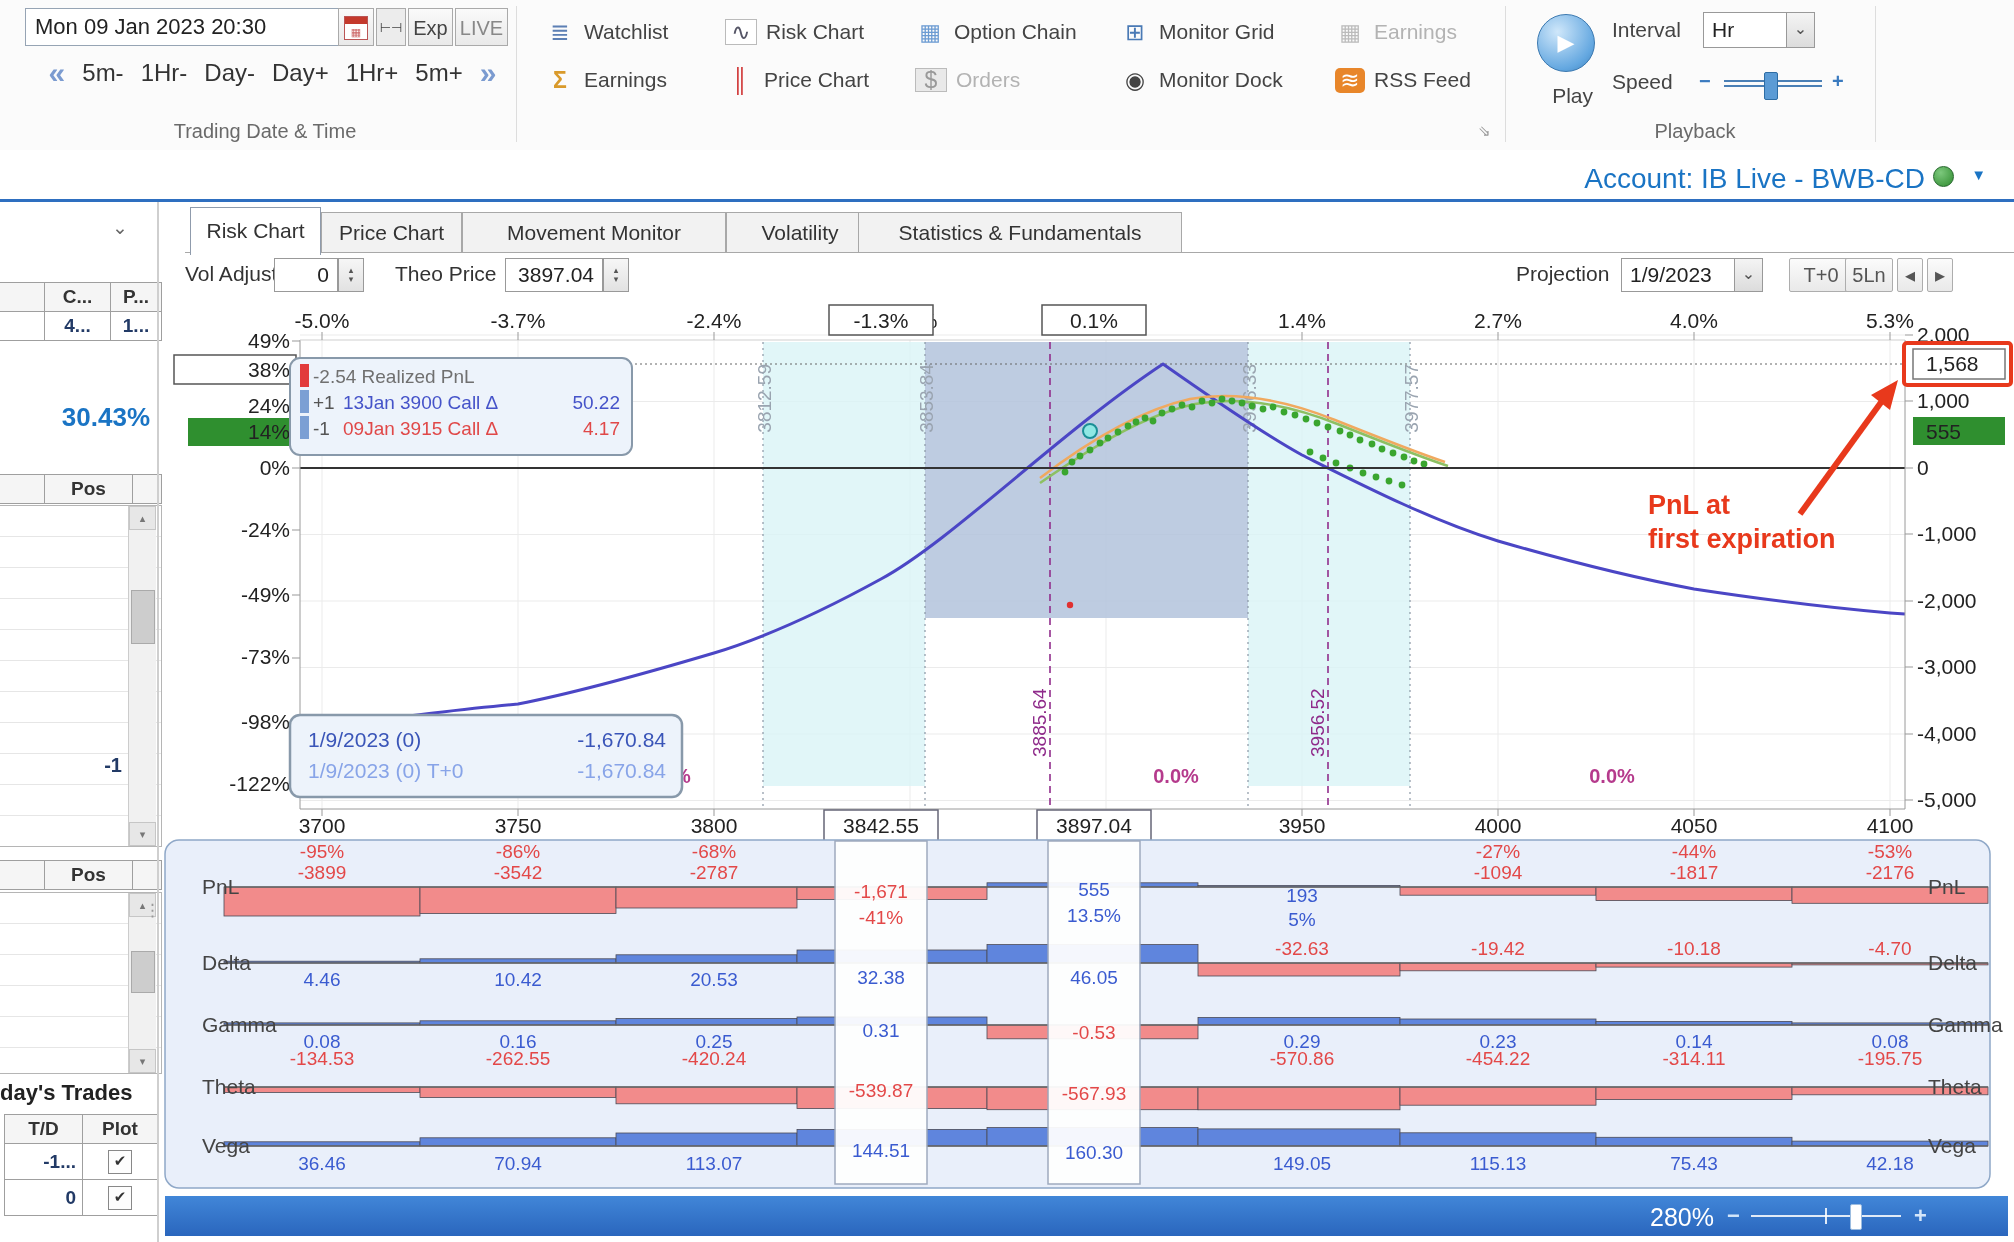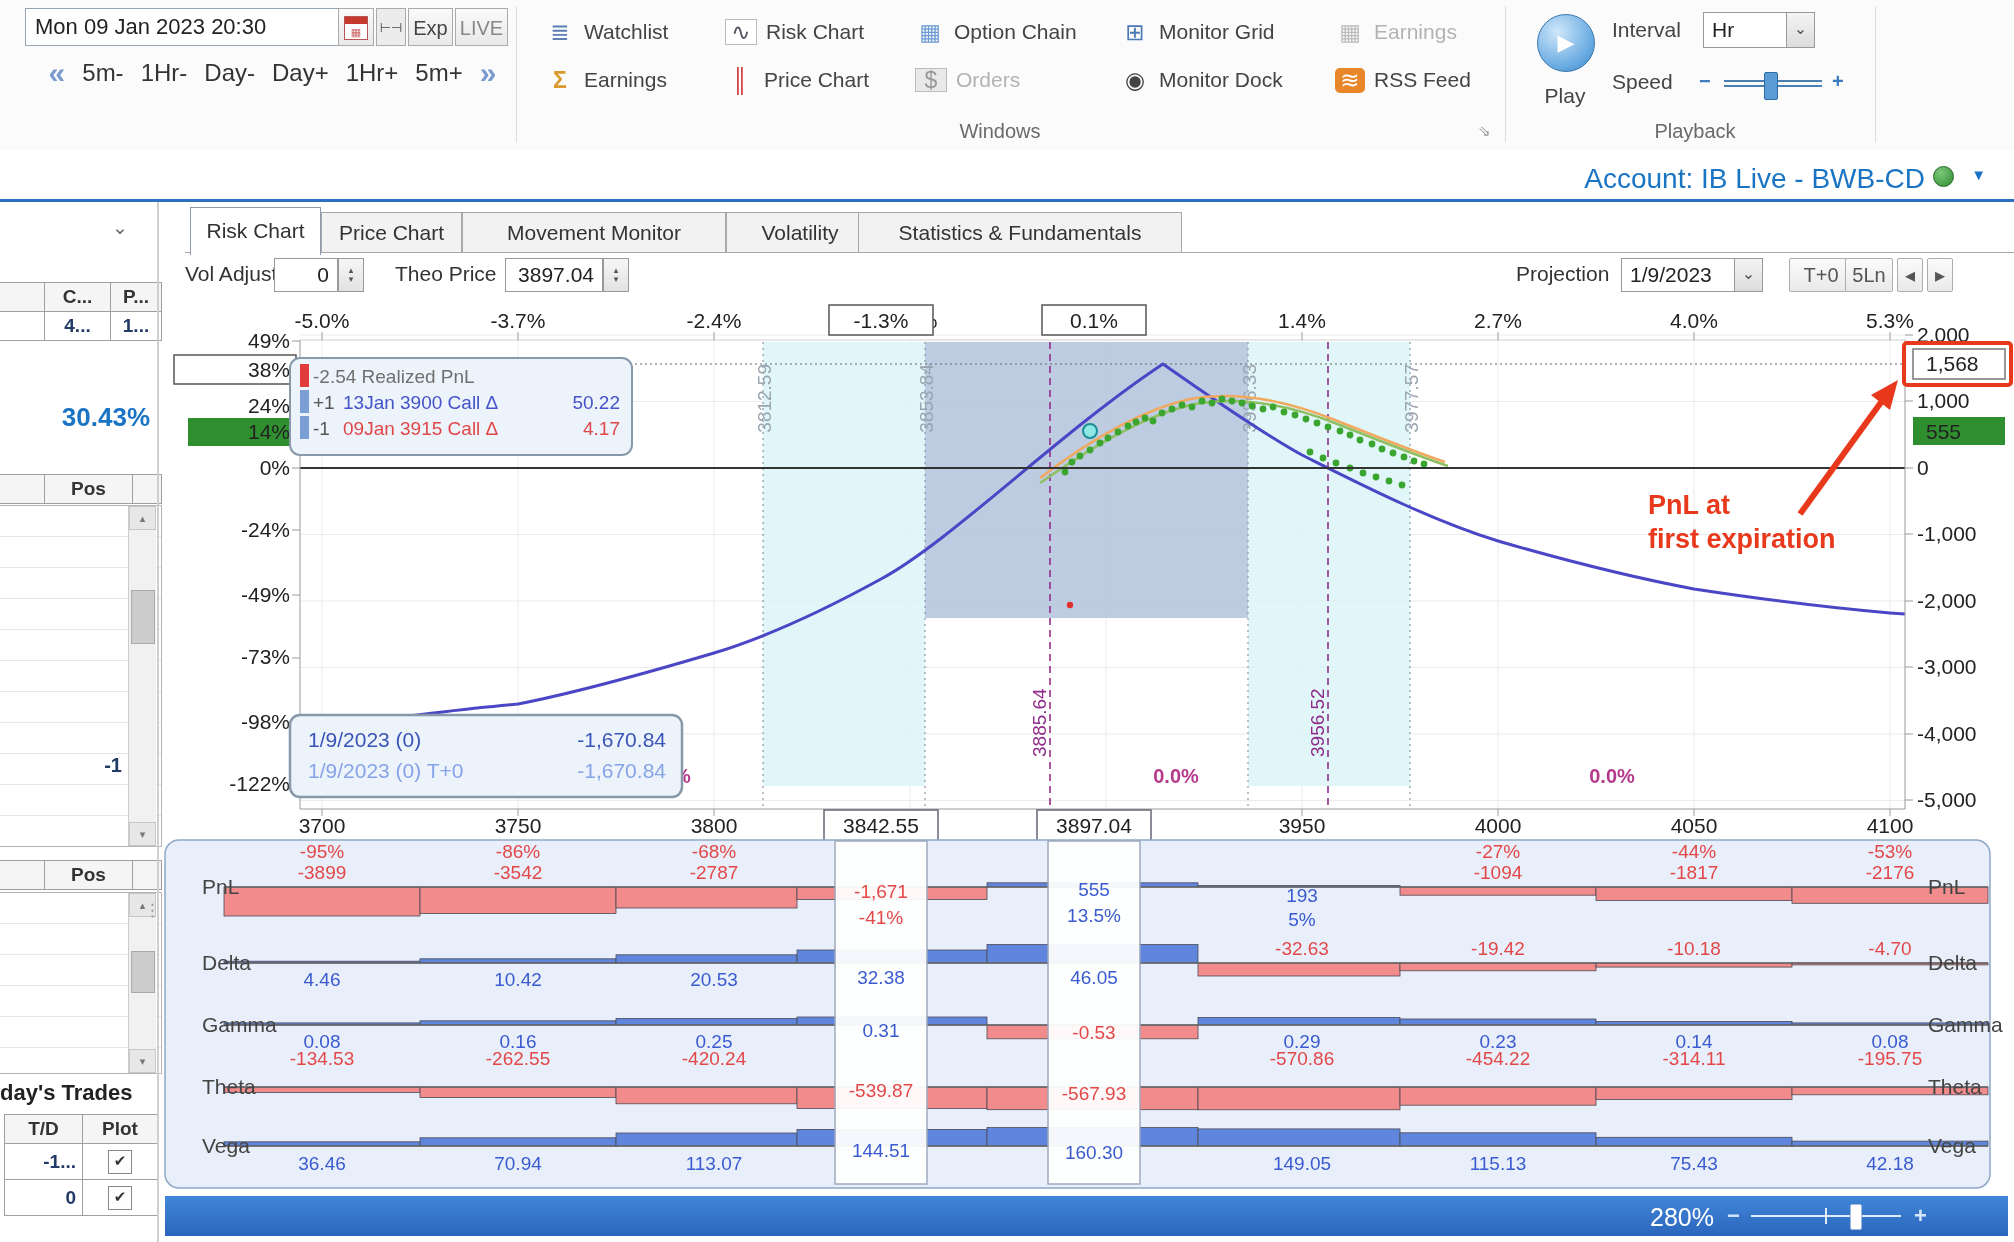--- a/index.html
+++ b/index.html
@@ -25,21 +25,21 @@
   #winrow1,#winrow2{left:545px;width:950px;height:48px;display:flex}
   #winrow1{top:10px}#winrow2{top:58px}
   .wslot1{width:180px}.wslot2{width:190px}.wslot3{width:205px}.wslot4{width:215px}.wslot5{width:150px}
   .icn-watch{color:#5c7fb4}.icn-risk{color:#556;border:1px solid #bbb;background:#fff;font-size:17px;width:24px;height:24px;line-height:24px}
   .icn-chain{color:#6b9bd2}.icn-grid{color:#4a7ab5}.icn-earn{color:#bbb}.icn-sigma{color:#d99a2b;font-weight:bold}
   .icn-price{color:#d03737;font-weight:bold}.icn-orders{color:#999;border:1px solid #bbb;background:#e9e9e9;width:22px;height:22px;line-height:22px;font-size:16px}
   .icn-dock{color:#444}.icn-rss{background:#e8862a;color:#fff;border-radius:5px;width:25px;height:25px;line-height:25px;font-size:16px}
   #play-circle{left:1537px;top:14px;width:56px;height:56px;border-radius:50%;
       background:radial-gradient(circle at 35% 30%,#cfe7fa,#63a7e0 70%,#3d7fb8);border:1px solid #3a78b0;
       text-align:center;line-height:56px;color:#fff;font-size:22px}
-  #play-label{left:1537px;top:84px;width:56px;text-align:center;font-size:21px;color:#444}
+  #play-label{left:1537px;top:84px;width:56px;text-align:right;font-size:21px;color:#444}
   .rlabel{font-size:21px;color:#444}
   .combo{height:36px;background:#fff;border:1px solid #999;box-sizing:border-box;font-size:21px;color:#222;
          line-height:34px;padding-left:8px}
   .combobtn{height:36px;width:28px;border:1px solid #999;border-left:0;background:linear-gradient(#f4f4f4,#dcdcdc);
          box-sizing:border-box;text-align:center;line-height:32px;color:#555;font-size:16px}
   .sliderline{height:0;border-top:2px solid #4a7fb5;border-bottom:2px solid #4a7fb5;padding-top:3px;box-sizing:content-box}
   #speed-handle{width:12px;height:26px;background:#5b9bd5;border:1px solid #2e6da4;border-radius:2px}
   .bluesym{color:#3a7abf;font-size:20px;font-weight:bold}
   #launcher{font-size:15px;color:#999}
   
@@ -110,20 +110,21 @@
   <div id="navrow" class="abs">
     <span class="chev">«</span>
     <span class="navitem">5m-</span>
     <span class="navitem">1Hr-</span>
     <span class="navitem">Day-</span>
     <span class="navitem">Day+</span>
     <span class="navitem">1Hr+</span>
     <span class="navitem">5m+</span>
     <span class="chev">»</span>
   </div>
+  <div class="abs grouplabel" style="left:30px;top:120px;width:470px">Trading Date &amp; Time</div>
   <div class="abs vsep" style="left:516px"></div>
 
   <div id="winrow1" class="abs">
     <div class="wbtn wslot1">
         <span class="icn icn-watch">≣</span>
         <span>Watchlist</span>
       </div>
     <div class="wbtn wslot2">
         <span class="icn icn-risk">∿</span>
         <span>Risk Chart</span>
@@ -156,21 +157,20 @@
       </div>
     <div class="wbtn wslot4">
         <span class="icn icn-dock">◉</span>
         <span>Monitor Dock</span>
       </div>
     <div class="wbtn wslot5">
         <span class="icn icn-rss">≋</span>
         <span>RSS Feed</span>
       </div>
   </div>
-  <div class="abs grouplabel" style="left:700px;top:120px;width:600px">Windows</div>
   <div id="launcher" class="abs" style="left:1478px;top:122px">⇘</div>
   <div class="abs vsep" style="left:1505px"></div>
 
   <div id="play-circle" class="abs"><span>▶</span></div>
   <div id="play-label" class="abs">Play</div>
   <div class="abs rlabel" style="left:1612px;top:18px">Interval</div>
   <div class="abs combo" style="left:1703px;top:12px;width:84px">Hr</div>
   <div class="abs combobtn" style="left:1787px;top:12px">⌄</div>
   <div class="abs rlabel" style="left:1612px;top:70px">Speed</div>
   <span class="abs bluesym" style="left:1699px;top:70px">−</span>

